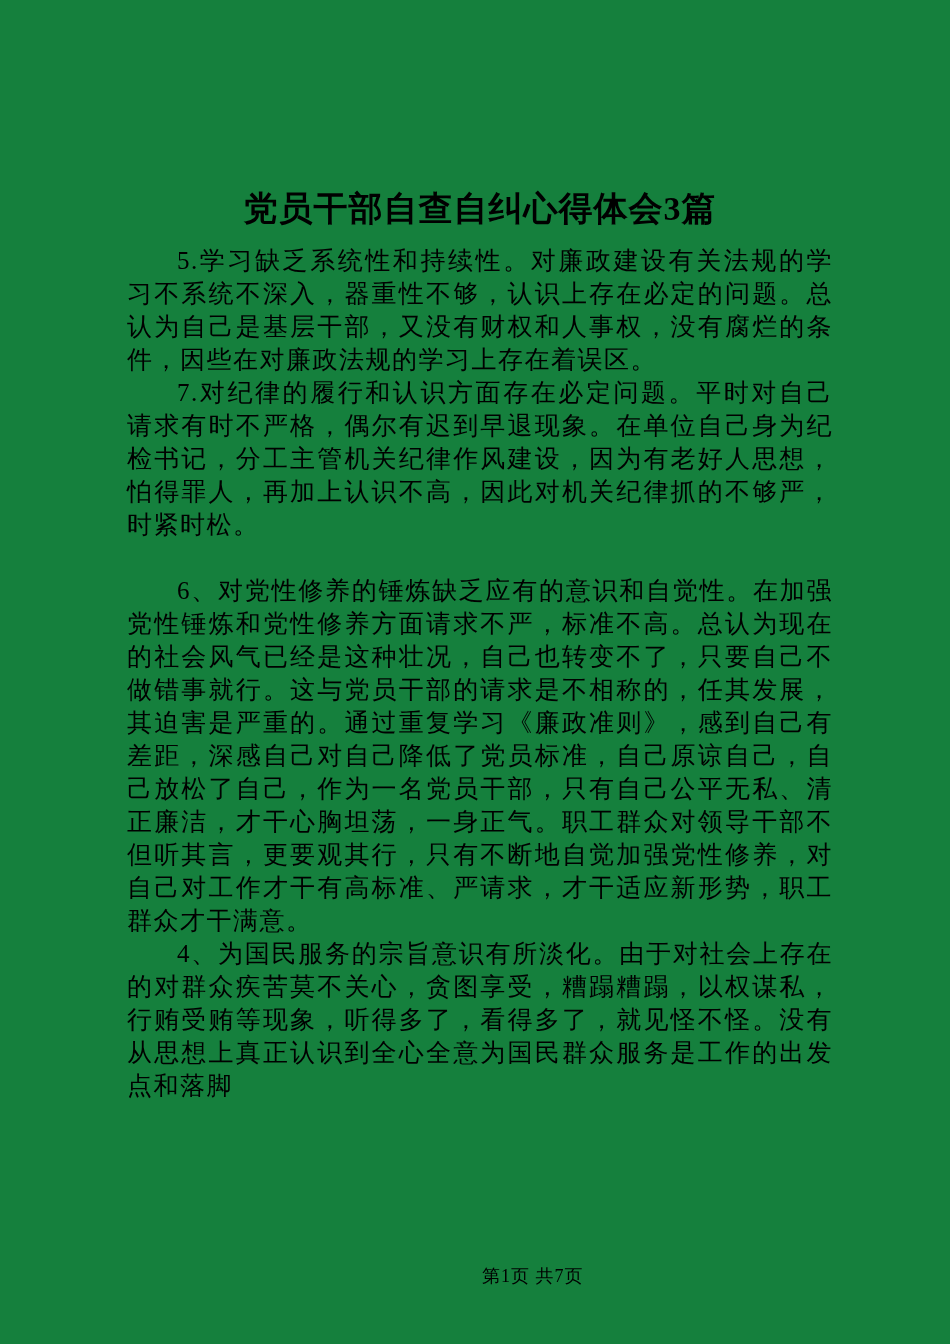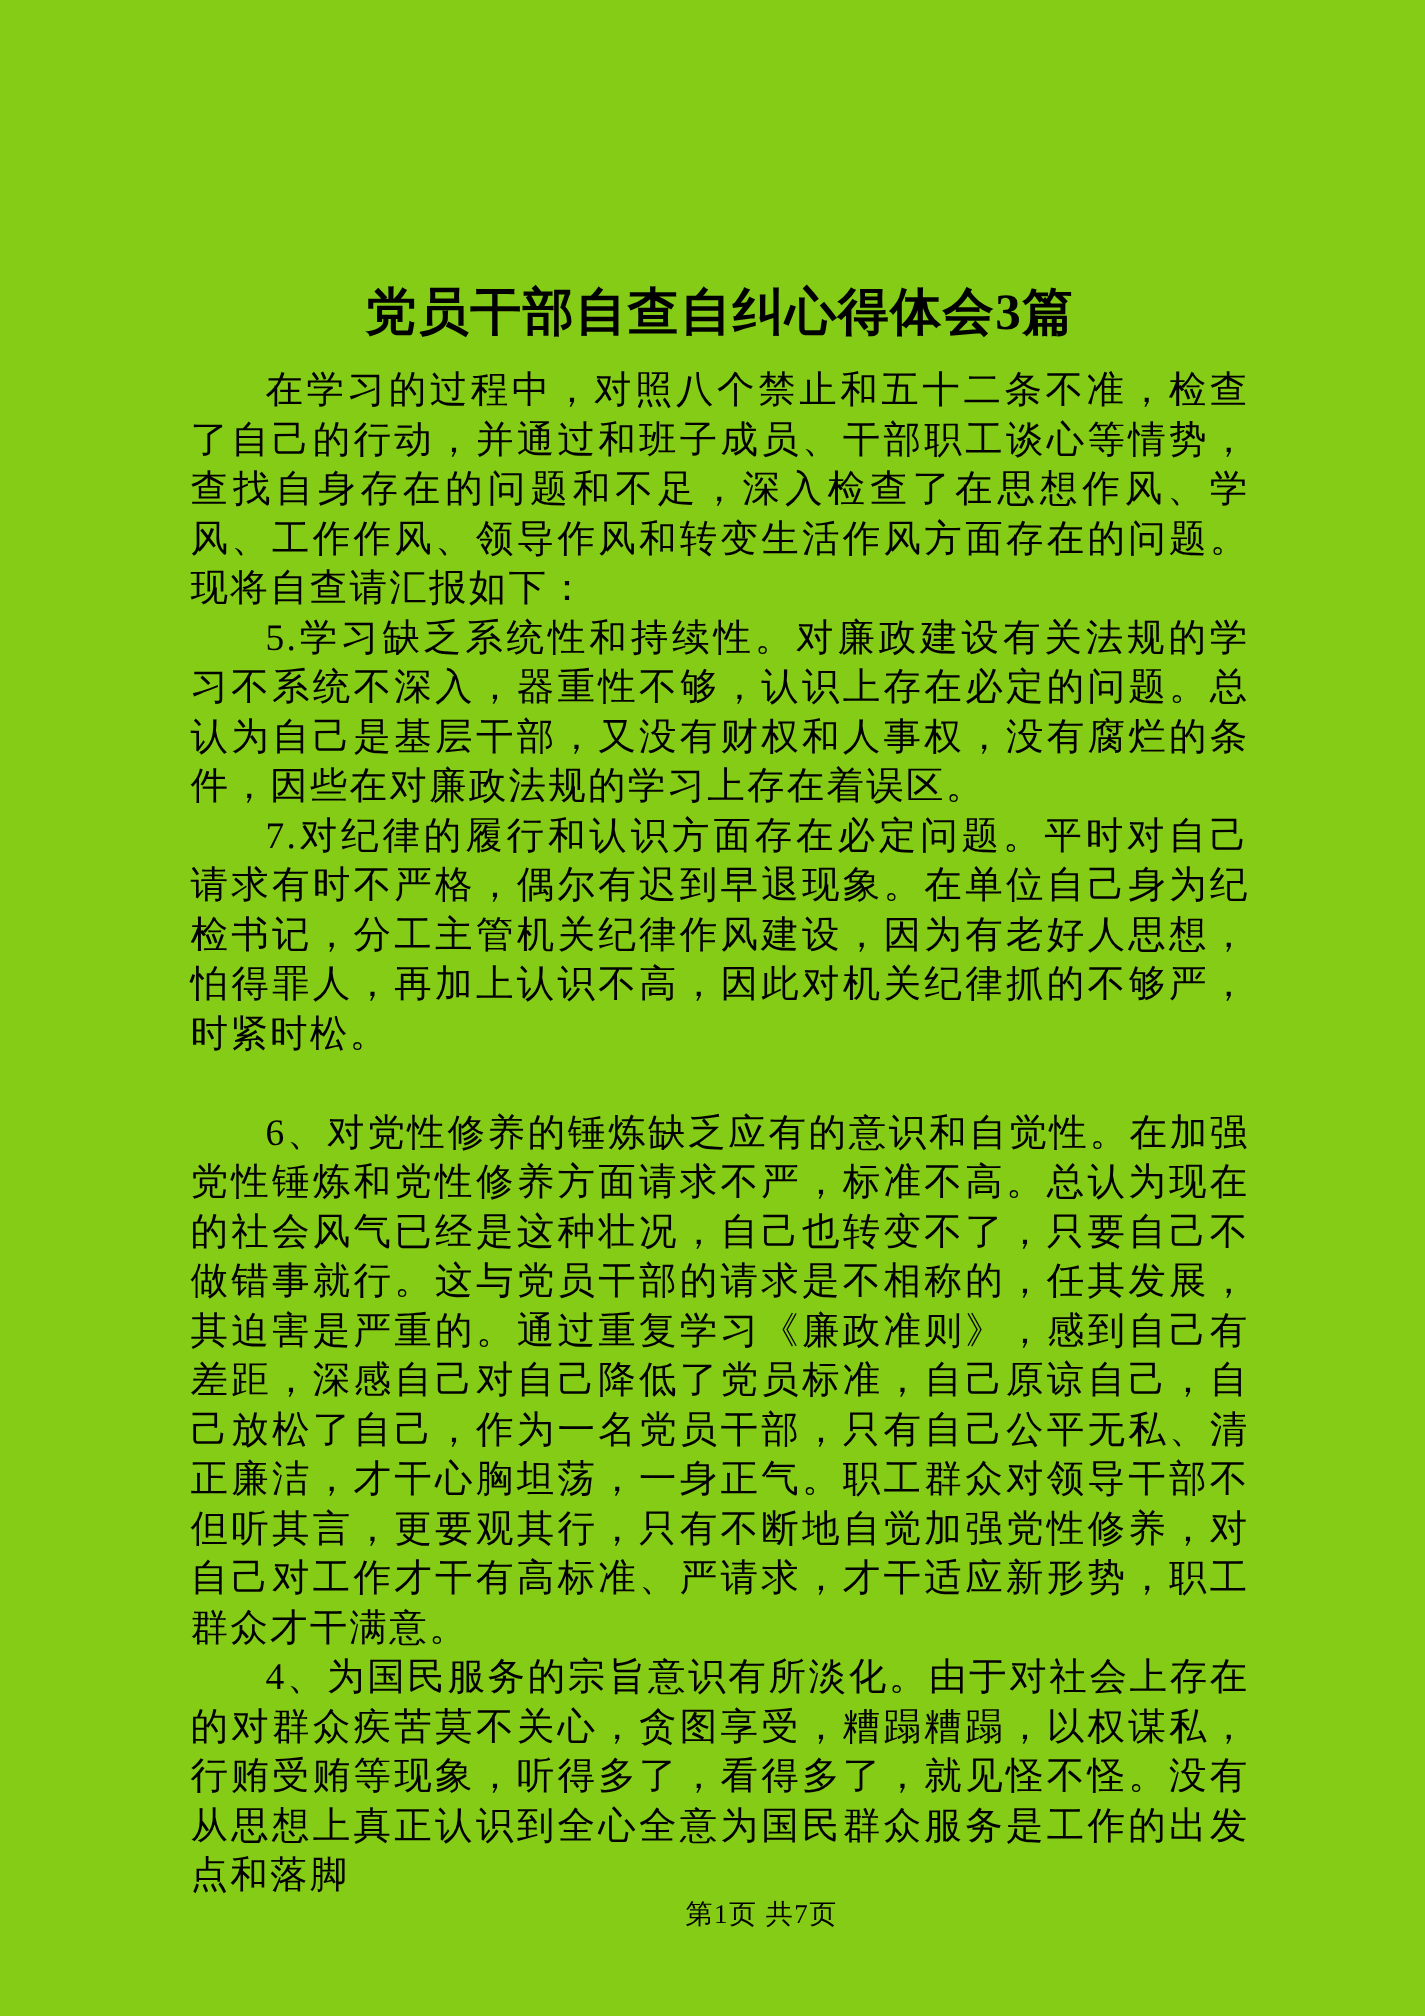--- a/index.html
+++ b/index.html
@@ -4,21 +4,21 @@
 <style>
   html, body {
     margin: 0;
     padding: 0;
     background: #ffffff;
   }
   .page {
     position: relative;
     width: 950px;
     height: 1344px;
-    background: #84cc16;
+    background: #15803d;
     color: #000000;
     font-family: "Liberation Serif", "DejaVu Serif", serif;
     overflow: hidden;
     box-sizing: border-box;
   }
   .content {
     position: absolute;
     left: 127px;
     top: 186px;
     width: 706px;
@@ -38,37 +38,36 @@
     text-align: justify;
     text-indent: 2em;
     margin: 0;
     word-break: break-all;
   }
   .para.blank {
     height: 33px;
   }
   .footer {
     position: absolute;
-    left: 435px;
+    left: 460px;
     top: 1243px;
     font-size: 18px;
     letter-spacing: 1px;
     white-space: pre;
   }
 </style>
 </head>
 <body>
 
 <div class="page">
   <div class="content">
     <h1 class="doc-title">党员干部自查自纠心得体会3篇</h1>
 
 
 
-    <p class="para">在学习的过程中，对照八个禁止和五十二条不准，检查了自己的行动，并通过和班子成员、干部职工谈心等情势，查找自身存在的问题和不足，深入检查了在思想作风、学风、工作作风、领导作风和转变生活作风方面存在的问题。现将自查请汇报如下：</p>
 
 
     <p class="para">5.学习缺乏系统性和持续性。对廉政建设有关法规的学习不系统不深入，器重性不够，认识上存在必定的问题。总认为自己是基层干部，又没有财权和人事权，没有腐烂的条件，因些在对廉政法规的学习上存在着误区。</p>
 
     <p class="para">7.对纪律的履行和认识方面存在必定问题。平时对自己请求有时不严格，偶尔有迟到早退现象。在单位自己身为纪检书记，分工主管机关纪律作风建设，因为有老好人思想，怕得罪人，再加上认识不高，因此对机关纪律抓的不够严，时紧时松。</p>
 
     <p class="para blank"></p>
 
     <p class="para">6、对党性修养的锤炼缺乏应有的意识和自觉性。在加强党性锤炼和党性修养方面请求不严，标准不高。总认为现在的社会风气已经是这种壮况，自己也转变不了，只要自己不做错事就行。这与党员干部的请求是不相称的，任其发展，其迫害是严重的。通过重复学习《廉政准则》，感到自己有差距，深感自己对自己降低了党员标准，自己原谅自己，自己放松了自己，作为一名党员干部，只有自己公平无私、清正廉洁，才干心胸坦荡，一身正气。职工群众对领导干部不但听其言，更要观其行，只有不断地自觉加强党性修养，对自己对工作才干有高标准、严请求，才干适应新形势，职工群众才干满意。</p>
 

